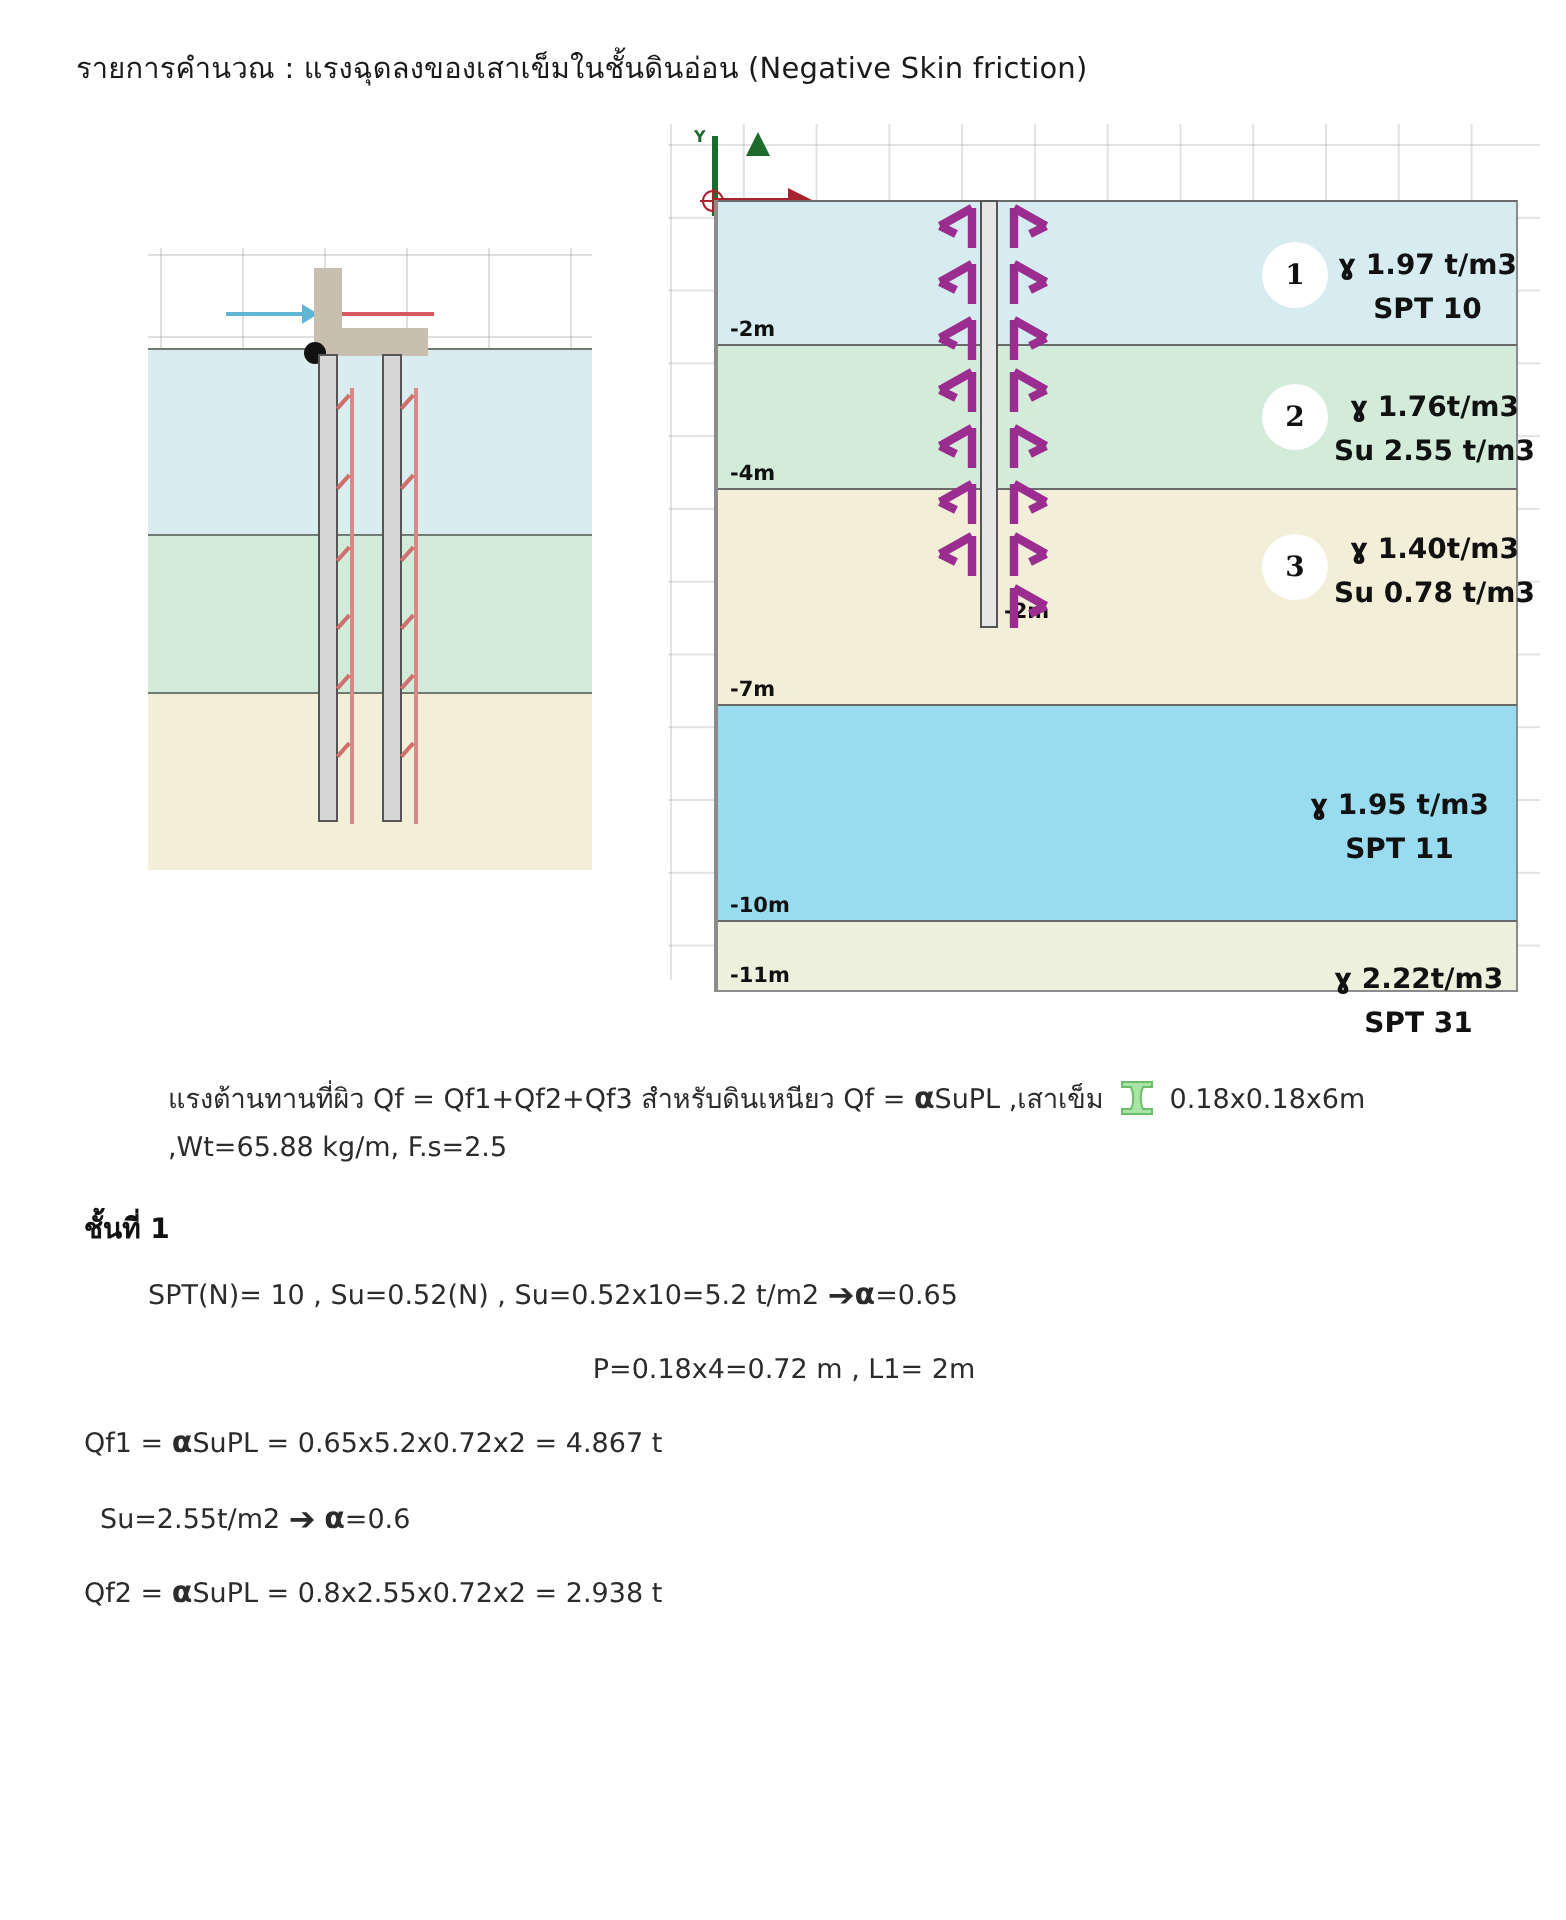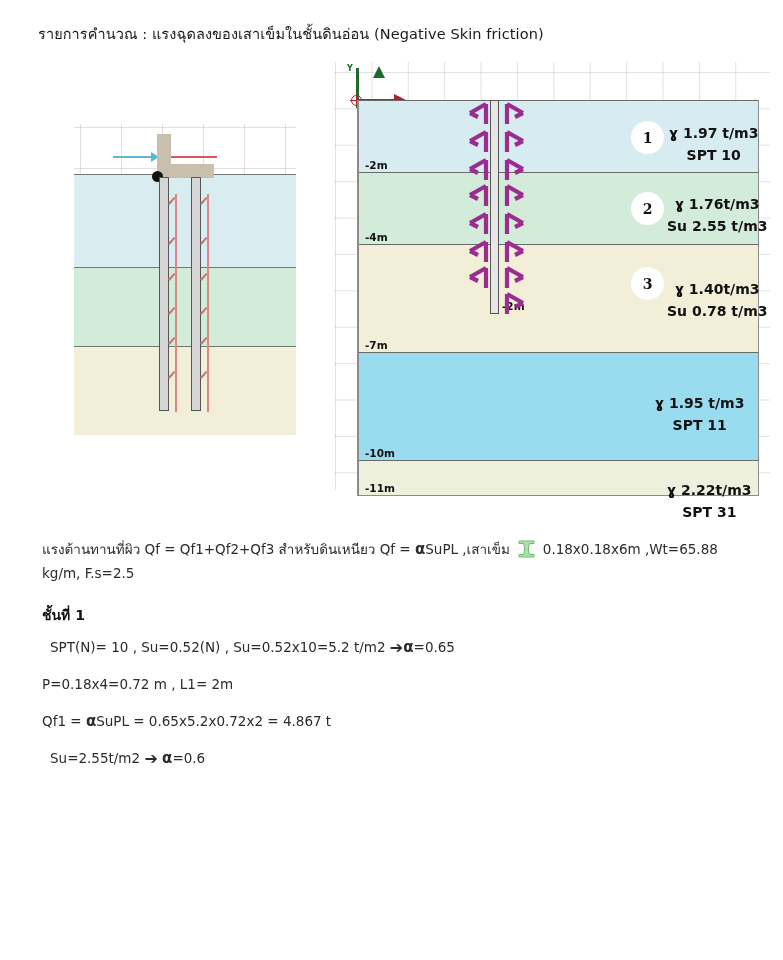--- a/index.html
+++ b/index.html
@@ -255,21 +255,21 @@
   #body-text {
     position: absolute;
     left: 42px;
     top: 536px;
     width: 700px;
     font-size: 13.5px;
     line-height: 1.05;
     color: #2b2b2b;
   }
   .bt-line { margin-bottom: 15px; white-space: nowrap; }
-  .bt-line.wrap { white-space: normal; }
+  .bt-line.wrap { white-space: normal; margin-left: 42px; }
   .bt-head {
     font-weight: bold;
     font-size: 14px;
     color: #111;
     margin-bottom: 16px;
   }
   .alpha {
     font-weight: bold;
     font-size: 15px;
     font-family: "DejaVu Sans", sans-serif;
@@ -361,21 +361,21 @@
       <span class="rf-badge" style="left:272px; top:19px;">2</span>
       <span class="rf-props" style="left:308px; top:21px;">
         <span>ɣ 1.76t/m3</span><br>
         <span>Su 2.55 t/m3</span>
       </span>
     </div>
 
     <div class="rf-layer rf-lay3">
       <span class="rf-depth">-7m</span>
       <span class="rf-badge" style="left:272px; top:22px;">3</span>
-      <span class="rf-props" style="left:308px; top:34px;">
+      <span class="rf-props" style="left:308px; top:20px;">
         <span>ɣ 1.40t/m3</span><br>
         <span>Su 0.78 t/m3</span>
       </span>
     </div>
 
     <div class="rf-layer rf-lay4">
       <span class="rf-depth">-10m</span>
       <span class="rf-props" style="left:296px; top:40px;">
         <span>ɣ 1.95 t/m3</span><br>
         <span>SPT 11</span>
@@ -483,29 +483,32 @@
 <div id="body-text">
 
   <div class="bt-line wrap" style="margin-bottom:22px; line-height:1.75;">
     <span>แรงต้านทานที่ผิว  Qf = Qf1+Qf2+Qf3    สำหรับดินเหนียว   Qf = </span><span class="alpha">α</span><span>SuPL  ,เสาเข็ม</span><svg class="ibeam" viewBox="0 0 19 20">
         <path d="M2 2 L17 2 L17 4.5 L12.5 4.5 C11 7.5 11 12.5 12.5 15.5 L17 15.5 L17 18 L2 18 L2 15.5 L6.5 15.5 C8 12.5 8 7.5 6.5 4.5 L2 4.5 Z" fill="#aae3a8" stroke="#6bbf6a" stroke-width="1"></path>
       </svg><span>0.18x0.18x6m ,Wt=65.88 kg/m,  F.s=2.5</span>
   </div>
 
   <div class="bt-head">ชั้นที่ 1</div>
 
-  <div class="bt-line indent" style="margin-bottom:22px;">
+  <div class="bt-line indent" style="margin-bottom:22px;margin-left:24px;">
     <span>SPT(N)= 10  , Su=0.52(N)  , Su=0.52x10=5.2 t/m2 </span><span class="arrow-r">➔</span><span class="alpha">α</span><span>=0.65</span>
   </div>
 
-  <div class="bt-line" style="margin-bottom:22px;">P=0.18x4=0.72 m ,  L1= 2m</div>
+  <div class="bt-line" style="margin-bottom:22px;text-align:center;">P=0.18x4=0.72 m ,  L1= 2m</div>
 
   <div class="bt-line" style="margin-bottom:21px;">
     <span>Qf1 = </span><span class="alpha">α</span><span>SuPL = 0.65x5.2x0.72x2 = 4.867 t</span>
   </div>
 
 
   <div class="bt-line indent" style="margin-bottom:22px;">
     <span>Su=2.55t/m2 </span><span class="arrow-r">➔</span>&nbsp;<span class="alpha">α</span><span>=0.6</span>
   </div>
 
 
+  <div class="bt-line">
+    <span>Qf2 = </span><span class="alpha">α</span><span>SuPL = 0.8x2.55x0.72x2 = 2.938 t</span>
+  </div>
 </div>
 
 </body></html>

